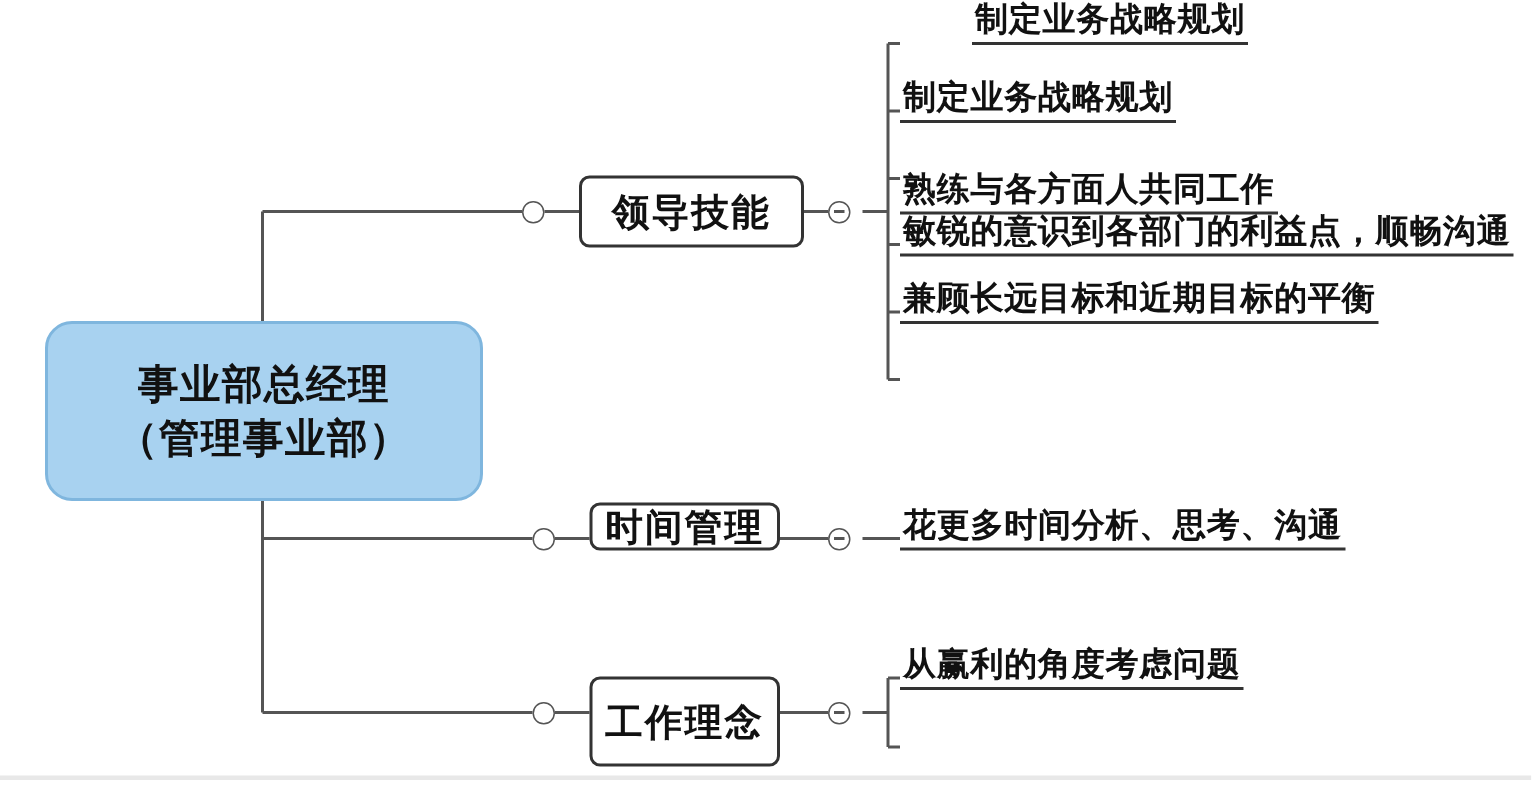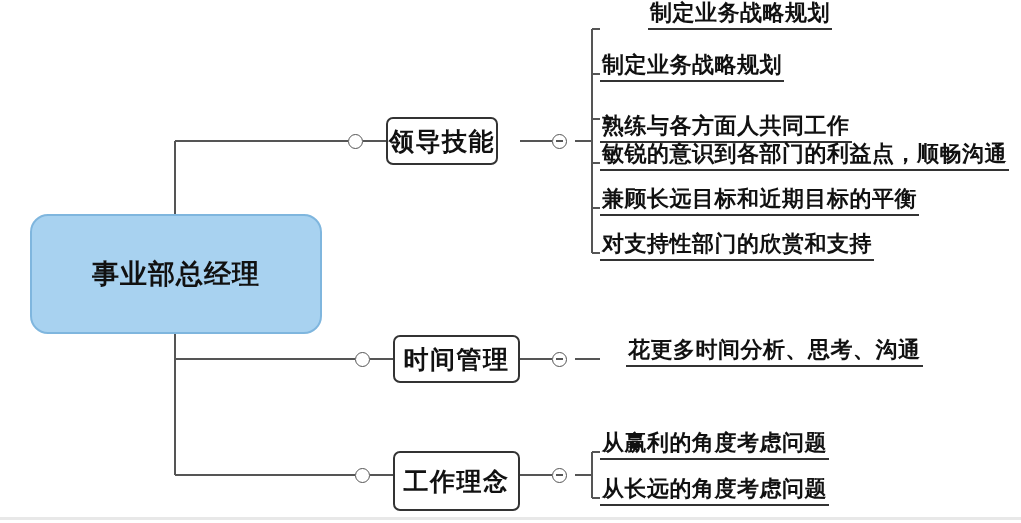--- a/index.html
+++ b/index.html
@@ -57,22 +57,22 @@
   .branch {
     background: #ffffff;
     border: 2px solid #333333;
     border-radius: 7px;
     color: #111111;
     font-size: 25px;
     font-weight: bold;
     letter-spacing: 1.5px;
     white-space: nowrap;
   }
-  #branch-0 { left: 386px; top: 117px; width: 112px; height: 48px; }
-  #branch-1 { left: 393px; top: 335px; width: 127px; height: 48px; }
+  #branch-0 { left: 386px; top: 117px; width: 150px; height: 48px; }
+  #branch-1 { left: 393px; top: 335px; width: 127px; height: 32px; }
   #branch-2 { left: 393px; top: 451px; width: 127px; height: 60px; }
   
   .leaf {
     position: absolute;
     box-sizing: border-box;
     color: #111111;
     font-size: 22px;
     font-weight: bold;
     white-space: nowrap;
     border-bottom: 2px solid #333333;
@@ -141,20 +141,21 @@
 
     <path d="M520 475 H 552" stroke="#555555" stroke-width="2" fill="none"></path>
     <path d="M575 475 H 592" stroke="#555555" stroke-width="2" fill="none"></path>
     <path d="M592 452 V 498" stroke="#555555" stroke-width="2" fill="none"></path>
     <path d="M592 452 H 600" stroke="#555555" stroke-width="2" fill="none"></path>
     <path d="M592 498 H 600" stroke="#555555" stroke-width="2" fill="none"></path>
   </svg>
 
   <div class="node" id="root-node">
     <span class="line1">事业部总经理</span>
+    <span class="line2">（管理事业部）</span>
   </div>
 
   <div class="marker" style="left:348px; top:133.5px;"></div>
   <div class="marker" style="left:355px; top:351.5px;"></div>
   <div class="marker" style="left:355px; top:467.5px;"></div>
 
   <div class="node branch" id="branch-0">
     <span>领导技能</span>
   </div>
   <div class="node branch" id="branch-1">
@@ -166,21 +167,19 @@
 
   <div class="marker minus" style="left:552px; top:133.5px;"></div>
   <div class="marker minus" style="left:552px; top:351.5px;"></div>
   <div class="marker minus" style="left:552px; top:467.5px;"></div>
 
   <div class="leaf" style="left:600px; top:1px;margin-left:48px;">制定业务战略规划</div>
   <div class="leaf" style="left:600px; top:53px;">制定业务战略规划</div>
   <div class="leaf" style="left:600px; top:98px;margin-top:16px;">熟练与各方面人共同工作</div>
   <div class="leaf" style="left:600px; top:187px;">兼顾长远目标和近期目标的平衡</div>
   <div class="leaf" style="left:600px; top:142px;">敏锐的意识到各部门的利益点，顺畅沟通</div>
-  <div class="leaf" style="left:600px; top:232px;">对支持性部门的欣赏和支持</div>
 
-  <div class="leaf" style="left:600px; top:338px;margin-left:26px;">花更多时间分析、思考、沟通</div>
+  <div class="leaf" style="left:600px; top:338px;">花更多时间分析、思考、沟通</div>
 
   <div class="leaf" style="left:600px; top:431px;">从赢利的角度考虑问题</div>
-  <div class="leaf" style="left:600px; top:477px;">从长远的角度考虑问题</div>
 
   <div class="bottom-rule"></div>
 </div>
 
 </body></html>

